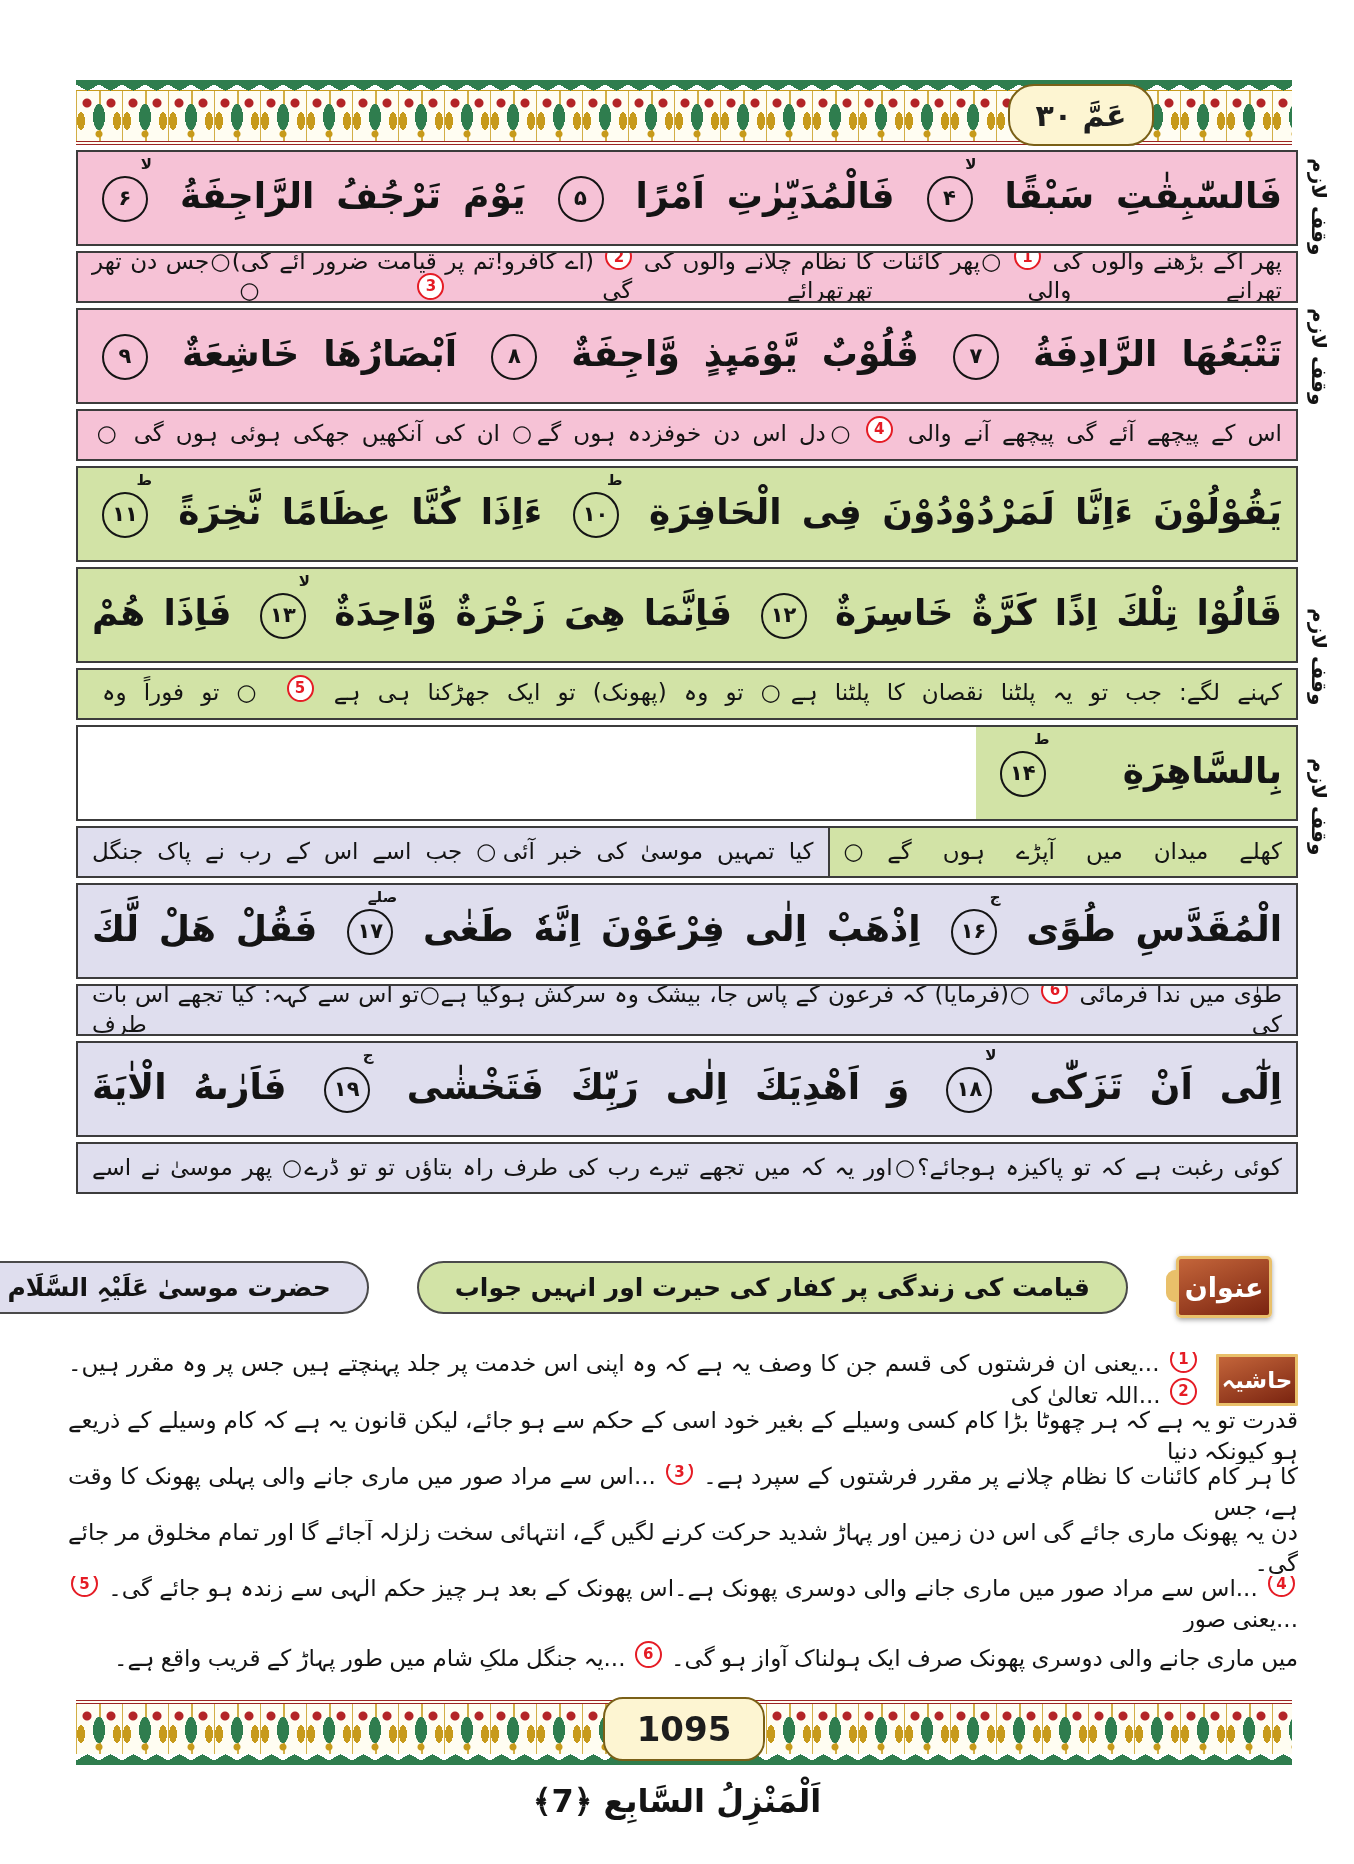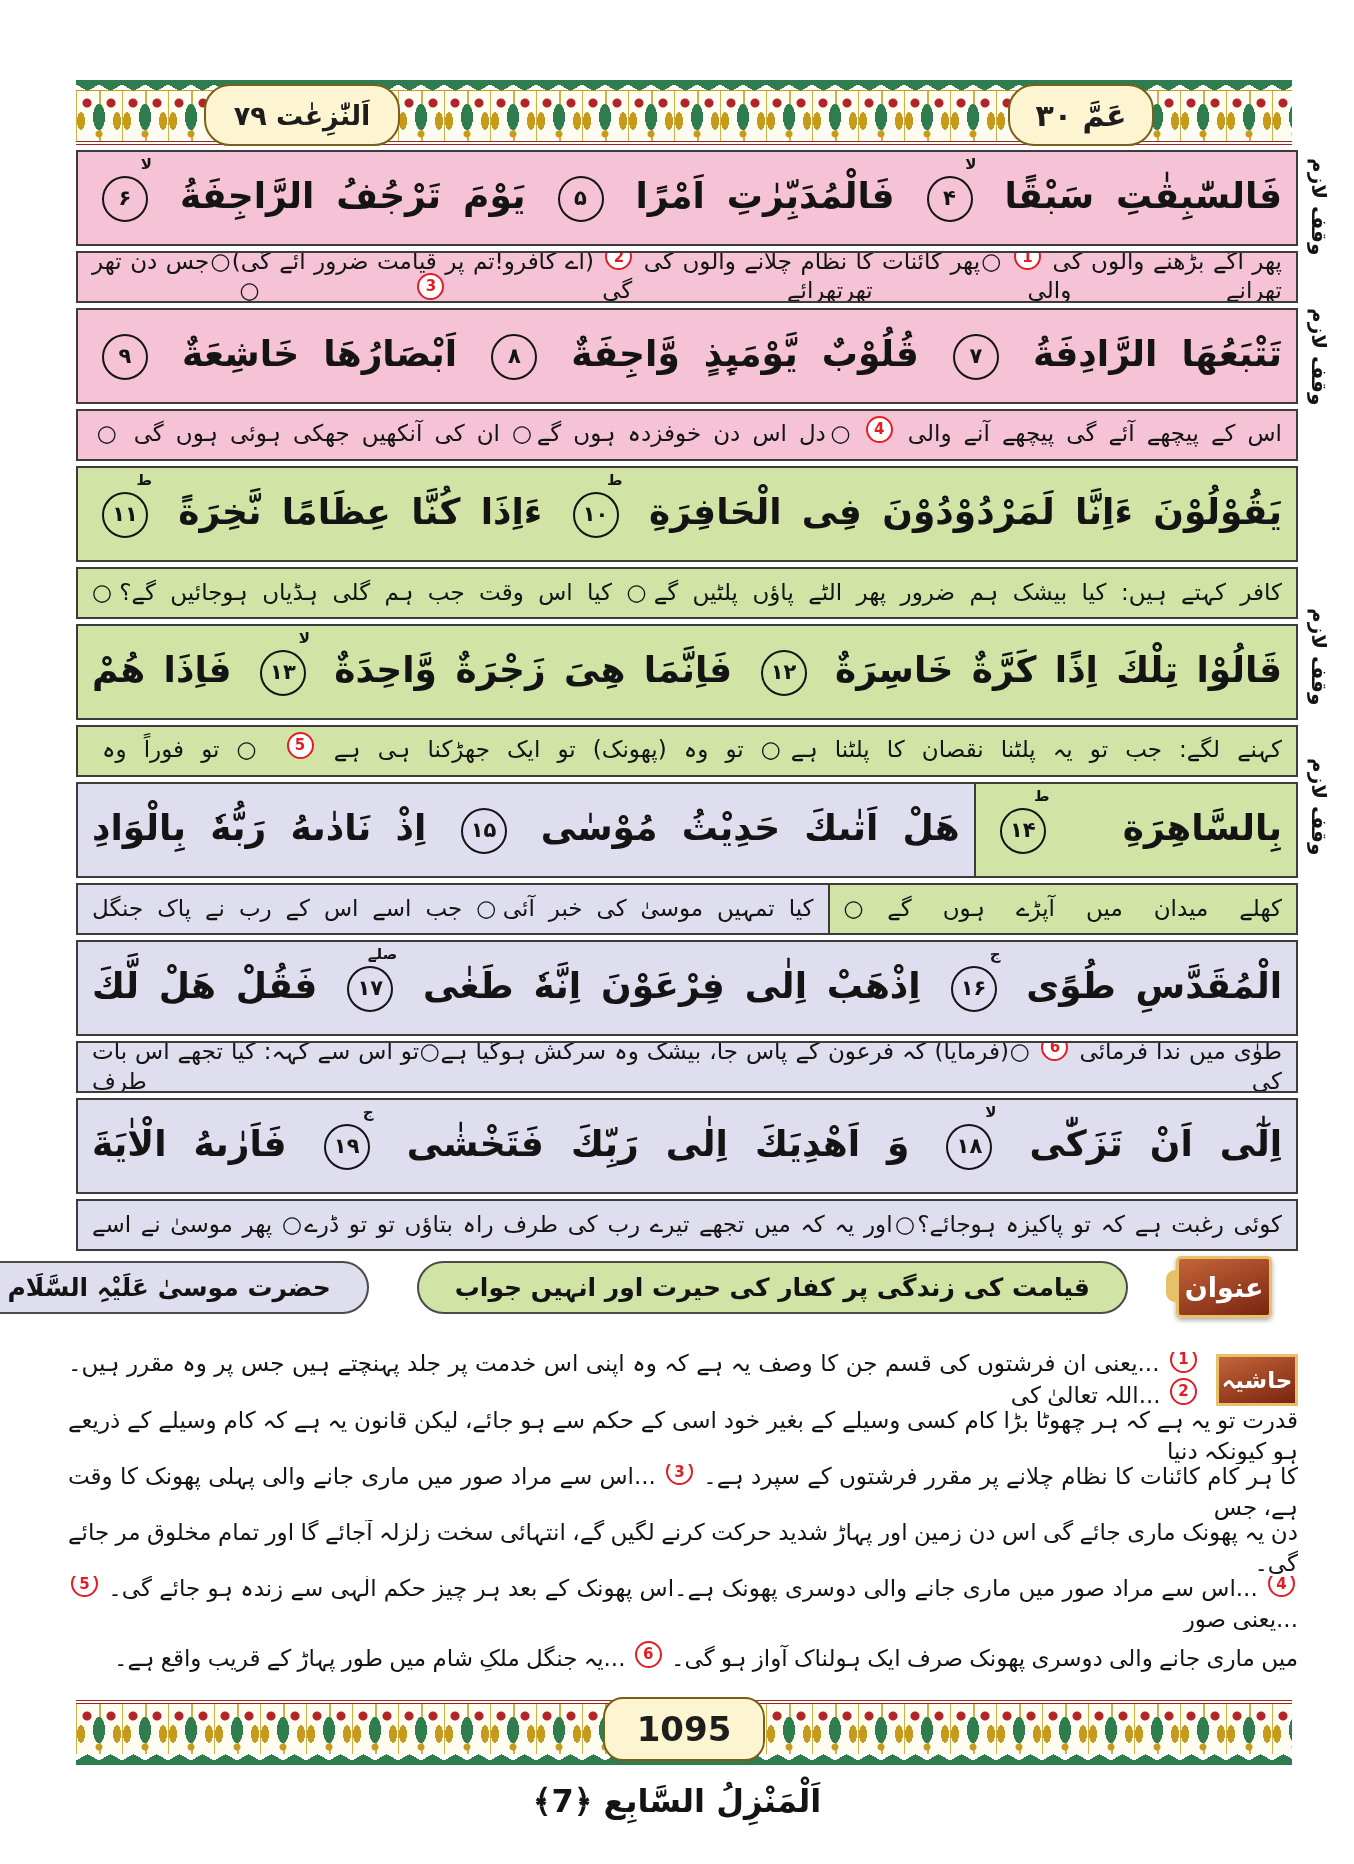--- a/index.html
+++ b/index.html
@@ -85,23 +85,20 @@
   
   .manzil{position:absolute;top:1782px;left:0;width:100%;text-align:center;font-size:32px;
       font-weight:bold;direction:rtl;}
 </style>
 </head>
 <body>
 
 <div id="page">
 
   <div class="ornament top">
-    <div class="cartouche surah">
-      <span>اَلنّٰزِعٰت ٧٩</span>
-    </div>
     <div class="cartouche juz">
       <span>عَمَّ ٣٠</span>
     </div>
   </div>
 
   <div class="bands">
       <div class="band arabic">
         <div class="seg" style="background-color: rgb(246, 194, 214);">
           <div class="seg-text"><span> فَالسّٰبِقٰتِ سَبْقًا </span><span class="aya"><span class="sign">لا</span><span class="circ">۴</span></span><span> فَالْمُدَبِّرٰتِ اَمْرًا </span><span class="aya"><span class="circ">۵</span></span><span> يَوْمَ تَرْجُفُ الرَّاجِفَةُ </span><span class="aya"><span class="sign">لا</span><span class="circ">۶</span></span></div>
         </div>
@@ -119,41 +116,33 @@
       <div class="band urdu">
         <div class="seg" style="background-color: rgb(246, 194, 214);">
           <div class="seg-text"><span> اس کے پیچھے آئے گی پیچھے آنے والی </span><span class="fnum">4</span><span> ○دل اس دن خوفزدہ ہوں گے○ ان کی آنکھیں جھکی ہوئی ہوں گی ○ </span></div>
         </div>
       </div>
       <div class="band arabic">
         <div class="seg" style="background-color: rgb(210, 227, 166);">
           <div class="seg-text"><span> يَقُوْلُوْنَ ءَاِنَّا لَمَرْدُوْدُوْنَ فِى الْحَافِرَةِ </span><span class="aya"><span class="sign">ط</span><span class="circ">۱۰</span></span><span> ءَاِذَا كُنَّا عِظَامًا نَّخِرَةً </span><span class="aya"><span class="sign">ط</span><span class="circ">۱۱</span></span></div>
         </div>
       </div>
-      <div class="band urdu">
-        <div class="seg" style="background-color: rgb(210, 227, 166);">
-          <div class="seg-text"><span> کافر کہتے ہیں: کیا بیشک ہم ضرور پھر الٹے پاؤں پلٹیں گے○ کیا اس وقت جب ہم گلی ہڈیاں ہوجائیں گے؟○ </span></div>
-        </div>
-      </div>
       <div class="band arabic">
         <div class="seg" style="background-color: rgb(210, 227, 166);">
           <div class="seg-text"><span> قَالُوْا تِلْكَ اِذًا كَرَّةٌ خَاسِرَةٌ </span><span class="aya"><span class="circ">۱۲</span></span><span> فَاِنَّمَا هِىَ زَجْرَةٌ وَّاحِدَةٌ </span><span class="aya"><span class="sign">لا</span><span class="circ">۱۳</span></span><span> فَاِذَا هُمْ </span></div>
         </div>
       </div>
       <div class="band urdu">
         <div class="seg" style="background-color: rgb(210, 227, 166); padding-left: 24px;">
           <div class="seg-text"><span> کہنے لگے: جب تو یہ پلٹنا نقصان کا پلٹنا ہے○ تو وہ (پھونک) تو ایک جھڑکنا ہی ہے </span><span class="fnum">5</span><span> ○ تو فوراً وہ </span></div>
         </div>
       </div>
       <div class="band arabic">
         <div class="seg" style="background-color: rgb(210, 227, 166); flex: 0 0 24%;">
           <div class="seg-text"><span> بِالسَّاهِرَةِ </span><span class="aya"><span class="sign">ط</span><span class="circ">۱۴</span></span></div>
-        </div>
-        <div class="seg" style="background-color: rgb(223, 222, 238);">
-          <div class="seg-text"><span> هَلْ اَتٰىكَ حَدِيْثُ مُوْسٰى </span><span class="aya"><span class="circ">۱۵</span></span><span> اِذْ نَادٰىهُ رَبُّهٗ بِالْوَادِ </span></div>
         </div>
       </div>
       <div class="band urdu">
         <div class="seg" style="background-color: rgb(210, 227, 166); flex: 0 0 36%;">
           <div class="seg-text"><span> کھلے میدان میں آپڑے ہوں گے○ </span></div>
         </div>
         <div class="seg" style="background-color: rgb(223, 222, 238);">
           <div class="seg-text"><span> کیا تمہیں موسیٰ کی خبر آئی○ جب اسے اس کے رب نے پاک جنگل </span></div>
         </div>
       </div>

